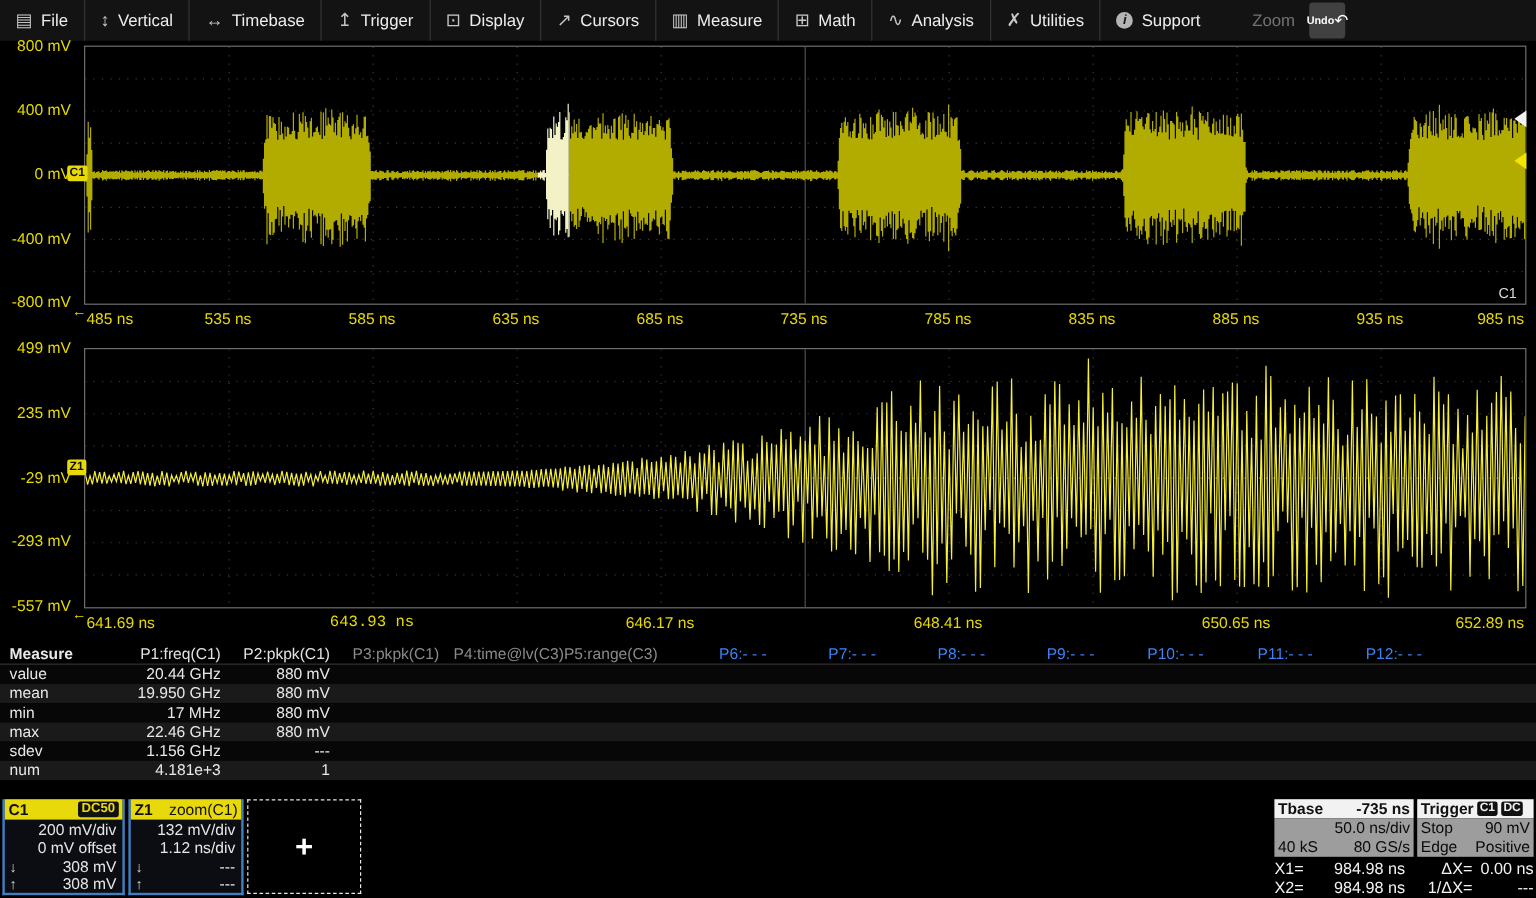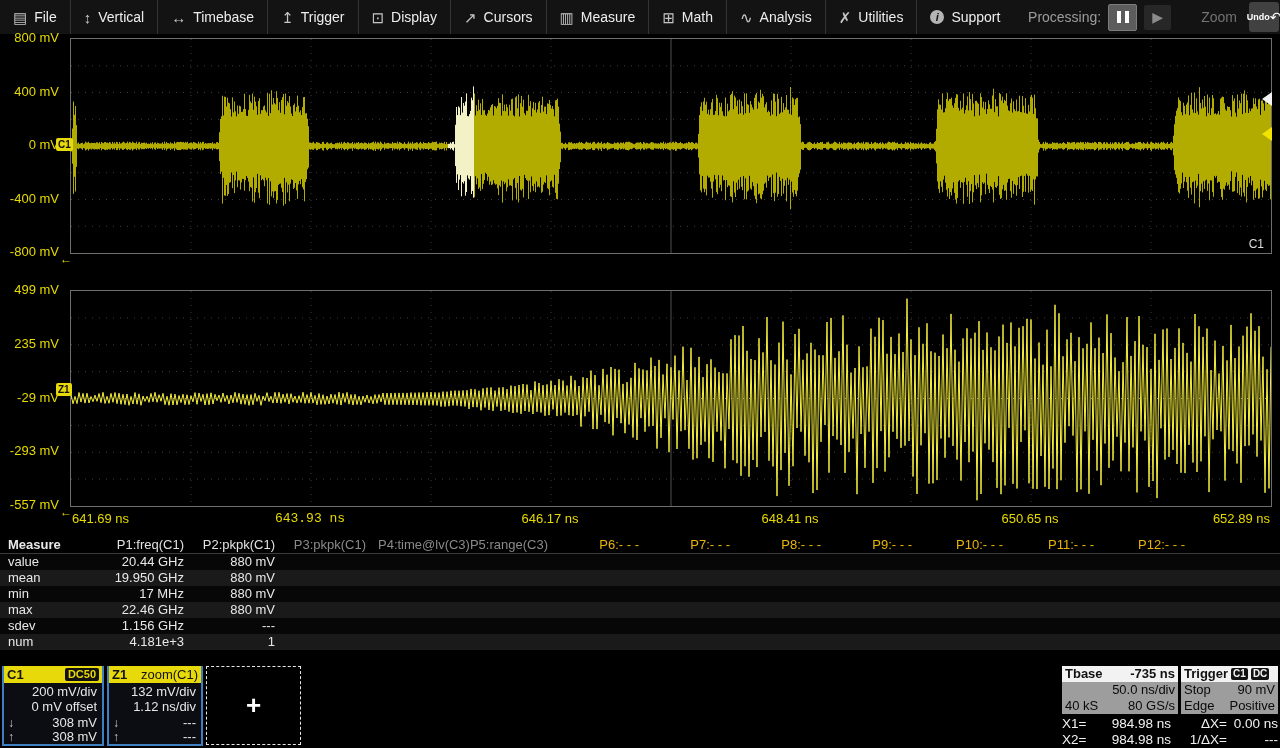--- a/index.html
+++ b/index.html
@@ -51,21 +51,21 @@
 
   
   .measure{position:absolute;left:0;top:536px;width:1280px;height:130px;color:#e8e8e8;font-size:13px;}
   .mrow{display:flex;height:16px;line-height:16px;align-items:center;}
   .mrow.head{font-weight:bold;border-bottom:1px solid #3a3a3a;height:17px;}
   .mrow:not(.head):nth-child(odd){background:#1a1a1a;}
   .mrow:not(.head):nth-child(even){background:#070707;}
   .mcell-label{width:105px;padding-left:8px;box-sizing:border-box;flex:none;}
   .mcell{width:91px;flex:none;text-align:right;padding-right:12px;box-sizing:border-box;white-space:nowrap;}
   .mrow.head .mcell{font-weight:normal;overflow:visible;}
-  .hdr-active{color:#e2e2e2;} .hdr-dimmed{color:#8a8a8a;} .hdr-off{color:#eab308;}
+  .hdr-active{color:#e2e2e2;} .hdr-dimmed{color:#8a8a8a;} .hdr-off{color:#3b82f6;}
   .status-warn{color:#e8d900;font-size:12px;font-weight:bold;}
   .status-ok{color:#2ecc2e;font-size:13px;font-weight:bold;}
 
   
   .bottom{position:absolute;left:0;top:666px;width:1280px;height:82px;background:#000;font-size:13px;}
   .desc-box{position:absolute;top:0;height:80px;box-sizing:border-box;background:#0c0d13;
             border:2px solid #3f7fbf;border-top:none;cursor:pointer;}
   .desc-head{height:17px;line-height:17px;background:#e8d90a;color:#111;font-weight:bold;
              display:flex;align-items:center;padding:0 3px;box-sizing:border-box;}
   .desc-head .src{margin-left:auto;font-weight:normal;}
@@ -140,30 +140,20 @@
         </div>
         <div class="menu-item">
           <span class="mi-icon">✗</span>
           <span>Utilities</span>
         </div>
         <div class="menu-item">
           <span class="mi-icon circle-i">i</span>
           <span>Support</span>
         </div>
       </div>
-    <div class="proc-group">
-      <span>Processing:</span>
-      <div class="btn-pause">
-        <i></i>
-          <i></i>
-      </div>
-      <div class="btn-play">
-        <span>▶</span>
-      </div>
-    </div>
     <span class="zoom-label">Zoom</span>
     <div class="btn-undo">
       <span class="u-txt">Undo</span>
       <span class="u-arrow">↶</span>
     </div>
   </div>
 
   <div class="graph" id="graph1">
     <div class="ylabs" id="g1-ylabs">
         <div class="ylab" style="top: 0px;">800 mV</div>
@@ -180,20 +170,33 @@
           <path d="M0 107H1200" stroke="#8a8a8a" fill="none" stroke-width="1" stroke-dasharray="1 5"></path>
           <path d="M0.5 101.7V112.5M1.5 89.5V124.7M2.5 62.5V154.8M3.5 75.8V137.8M4.5 67.0V152.5M5.5 86.1V127.9M6.5 104.4V109.5M7.5 103.4V110.2M8.5 105.0V109.3M9.5 104.4V109.2M10.5 104.0V109.8M11.5 103.7V110.8M12.5 105.2V109.0M13.5 104.4V109.5M14.5 102.7V111.4M15.5 103.5V110.7M16.5 103.6V110.1M17.5 102.8V111.6M18.5 104.0V110.2M19.5 104.3V109.8M20.5 103.7V110.6M21.5 104.0V109.7M22.5 104.0V110.2M23.5 103.8V110.5M24.5 104.2V110.2M25.5 103.3V110.3M26.5 103.4V110.4M27.5 104.3V110.0M28.5 103.1V110.5M29.5 104.9V109.1M30.5 102.9V111.4M31.5 103.8V110.0M32.5 104.2V110.1M33.5 103.1V110.8M34.5 103.0V111.2M35.5 103.8V110.6M36.5 103.5V110.9M37.5 104.2V110.0M38.5 103.0V110.5M39.5 103.6V110.5M40.5 104.9V109.1M41.5 102.9V110.6M42.5 104.5V109.7M43.5 103.3V110.6M44.5 104.7V109.1M45.5 102.9V111.0M46.5 103.2V111.1M47.5 105.0V109.2M48.5 103.0V111.1M49.5 104.6V109.6M50.5 104.2V109.6M51.5 103.4V110.9M52.5 102.6V110.8M53.5 103.5V110.0M54.5 104.3V109.4M55.5 103.9V110.5M56.5 102.6V111.1M57.5 104.3V110.0M58.5 102.8V110.8M59.5 103.3V110.8M60.5 104.1V109.8M61.5 102.6V111.7M62.5 103.5V110.5M63.5 103.9V110.0M64.5 104.2V109.7M65.5 102.7V111.1M66.5 104.9V109.2M67.5 103.4V110.5M68.5 103.0V110.6M69.5 104.9V109.2M70.5 103.7V110.4M71.5 104.0V109.9M72.5 103.7V110.2M73.5 103.5V110.1M74.5 104.4V109.4M75.5 103.7V109.8M76.5 104.9V109.3M77.5 104.5V109.8M78.5 105.0V109.0M79.5 103.8V109.8M80.5 104.6V109.1M81.5 103.2V110.5M82.5 105.2V108.7M83.5 103.7V110.2M84.5 103.4V110.8M85.5 104.9V108.9M86.5 103.6V110.0M87.5 104.2V109.5M88.5 104.5V109.7M89.5 104.5V109.5M90.5 104.4V109.6M91.5 103.3V111.0M92.5 104.9V109.2M93.5 102.6V110.9M94.5 104.6V109.4M95.5 102.9V111.6M96.5 104.1V110.0M97.5 104.1V109.6M98.5 104.7V109.5M99.5 103.3V111.1M100.5 104.4V109.6M101.5 104.2V110.2M102.5 104.8V109.2M103.5 102.6V111.7M104.5 104.4V109.4M105.5 103.4V110.5M106.5 103.0V111.0M107.5 103.0V111.1M108.5 103.2V111.0M109.5 102.7V111.2M110.5 103.0V110.4M111.5 103.4V110.1M112.5 102.9V110.6M113.5 103.8V110.3M114.5 102.9V110.7M115.5 103.6V110.6M116.5 102.8V110.7M117.5 104.7V109.3M118.5 104.0V109.9M119.5 103.6V110.4M120.5 103.4V110.7M121.5 104.4V109.4M122.5 103.0V110.6M123.5 103.3V110.3M124.5 103.8V110.0M125.5 104.3V109.3M126.5 104.7V109.1M127.5 102.7V111.0M128.5 104.5V109.8M129.5 103.1V111.3M130.5 104.4V109.3M131.5 102.9V111.2M132.5 102.8V110.7M133.5 104.8V109.0M134.5 104.1V109.9M135.5 104.5V109.7M136.5 104.3V110.0M137.5 104.1V109.9M138.5 104.2V109.4M139.5 104.0V109.9M140.5 104.3V109.5M141.5 103.2V111.2M142.5 104.7V109.3M143.5 104.3V109.9M144.5 104.7V109.5M145.5 103.2V110.3M146.5 103.0V110.5M147.5 104.0V110.1M148.5 93.2V122.1M149.5 80.0V135.0M150.5 77.3V132.7M151.5 56.8V164.6M152.5 76.5V138.8M153.5 57.7V156.5M154.5 57.8V156.8M155.5 67.5V146.0M156.5 58.7V156.9M157.5 63.6V155.0M158.5 64.3V143.8M159.5 70.2V143.2M160.5 77.5V133.5M161.5 58.4V149.2M162.5 73.4V136.0M163.5 62.5V154.1M164.5 72.3V141.4M165.5 77.3V132.7M166.5 66.6V148.2M167.5 74.8V141.3M168.5 66.7V141.5M169.5 67.3V150.6M170.5 72.9V143.4M171.5 72.8V139.9M172.5 70.2V140.1M173.5 54.7V151.7M174.5 70.0V141.2M175.5 76.6V137.0M176.5 77.0V138.9M177.5 70.9V142.6M178.5 55.9V152.2M179.5 62.4V148.0M180.5 64.1V148.8M181.5 54.6V162.6M182.5 70.8V138.4M183.5 57.6V163.7M184.5 62.6V153.2M185.5 67.3V149.0M186.5 75.8V134.9M187.5 62.1V153.7M188.5 59.2V159.2M189.5 74.8V136.3M190.5 71.2V141.3M191.5 71.1V140.0M192.5 67.5V141.4M193.5 66.4V147.2M194.5 71.3V138.7M195.5 73.4V141.3M196.5 54.1V164.6M197.5 76.9V139.1M198.5 54.7V165.9M199.5 74.1V142.4M200.5 51.3V157.4M201.5 65.5V152.4M202.5 59.0V159.1M203.5 64.2V152.5M204.5 65.4V152.1M205.5 52.2V164.5M206.5 58.9V161.0M207.5 71.2V145.9M208.5 63.2V144.9M209.5 73.8V144.5M210.5 61.0V148.8M211.5 58.2V153.1M212.5 54.9V166.7M213.5 75.3V138.9M214.5 54.5V164.9M215.5 66.7V143.4M216.5 62.1V153.5M217.5 63.8V145.7M218.5 57.1V162.3M219.5 67.5V144.6M220.5 74.5V140.4M221.5 77.0V141.0M222.5 66.1V150.0M223.5 64.5V148.7M224.5 72.4V144.0M225.5 67.9V151.4M226.5 56.6V159.9M227.5 66.7V145.4M228.5 73.3V141.9M229.5 71.3V145.2M230.5 76.0V140.1M231.5 68.1V148.2M232.5 58.2V150.5M233.5 58.0V162.3M234.5 74.5V143.0M235.5 74.1V140.2M236.5 79.7V130.3M237.5 87.2V128.6M238.5 103.4V110.3M239.5 103.5V110.8M240.5 104.0V110.3M241.5 103.6V110.7M242.5 102.7V110.9M243.5 104.3V109.7M244.5 104.5V109.5M245.5 103.0V111.4M246.5 103.3V111.0M247.5 103.7V109.9M248.5 103.9V110.2M249.5 104.9V109.3M250.5 104.8V109.3M251.5 102.9V111.2M252.5 102.8V111.7M253.5 104.8V109.0M254.5 105.0V108.8M255.5 103.6V110.6M256.5 103.2V111.2M257.5 104.4V110.0M258.5 104.7V109.2M259.5 104.1V109.6M260.5 103.6V110.5M261.5 104.9V109.2M262.5 105.2V108.9M263.5 105.2V108.8M264.5 104.2V110.2M265.5 104.2V109.8M266.5 103.7V110.4M267.5 104.2V109.4M268.5 103.4V110.2M269.5 104.7V109.1M270.5 102.9V110.7M271.5 104.9V109.0M272.5 103.6V110.2M273.5 102.8V111.2M274.5 104.0V110.2M275.5 104.4V109.8M276.5 103.2V111.3M277.5 103.5V110.2M278.5 104.4V109.6M279.5 104.3V109.6M280.5 104.2V109.5M281.5 102.9V111.7M282.5 105.1V108.9M283.5 103.6V109.9M284.5 104.7V109.4M285.5 103.6V110.1M286.5 103.9V110.3M287.5 103.0V110.7M288.5 104.5V109.9M289.5 104.0V109.5M290.5 103.6V110.5M291.5 104.1V109.9M292.5 104.5V109.7M293.5 103.5V110.9M294.5 103.7V110.6M295.5 104.1V110.2M296.5 105.0V109.0M297.5 103.5V110.8M298.5 104.6V109.7M299.5 104.0V110.4M300.5 103.7V110.2M301.5 103.3V110.9M302.5 102.7V111.6M303.5 104.3V110.2M304.5 102.6V112.0M305.5 104.5V109.8M306.5 103.3V110.2M307.5 103.3V110.6M308.5 104.5V109.7M309.5 102.6V111.9M310.5 103.7V110.4M311.5 104.9V109.3M312.5 105.2V108.7M313.5 103.2V110.8M314.5 104.6V109.4M315.5 104.3V109.6M316.5 103.9V109.8M317.5 103.8V109.9M318.5 104.5V109.3M319.5 104.5V109.2M320.5 104.7V109.0M321.5 102.9V111.6M322.5 104.3V109.3M323.5 103.8V110.5M324.5 103.9V109.7M325.5 104.4V109.8M326.5 102.6V110.7M327.5 104.7V109.6M328.5 102.9V111.4M329.5 103.6V110.0M330.5 104.0V109.6M331.5 104.9V109.0M332.5 104.7V109.3M333.5 103.1V110.8M334.5 104.7V109.3M335.5 105.1V109.0M336.5 104.4V109.6M337.5 102.7V111.9M338.5 104.6V109.7M339.5 103.5V110.7M340.5 104.6V109.5M341.5 102.7V111.9M342.5 104.7V109.5M343.5 104.2V109.7M344.5 104.0V110.3M345.5 103.2V110.6M346.5 103.6V110.9M347.5 105.1V108.6M348.5 103.9V110.5M349.5 102.8V111.2M350.5 104.2V109.5M351.5 104.8V109.5M352.5 102.9V110.6M353.5 104.0V109.6M354.5 103.9V110.1M355.5 104.2V110.0M356.5 104.3V109.9M357.5 102.9V111.0M358.5 103.9V109.9M359.5 104.2V109.7M360.5 103.7V109.8M361.5 102.7V111.2M362.5 103.3V111.0M363.5 103.0V111.3M364.5 102.9V111.5M365.5 102.6V111.3M366.5 104.7V109.1M367.5 105.1V108.7M368.5 103.7V110.5M369.5 104.1V109.9M370.5 103.5V110.4M371.5 104.1V110.0M372.5 104.4V109.3M373.5 102.8V111.5M374.5 105.1V109.0M375.5 103.0V111.4M376.5 104.9V108.9M403.5 54.5V158.2M404.5 76.4V137.2M405.5 66.2V145.4M406.5 72.1V139.3M407.5 60.6V150.0M408.5 70.8V148.5M409.5 64.3V151.9M410.5 76.0V135.0M411.5 59.9V150.1M412.5 71.4V144.8M413.5 70.9V141.0M414.5 75.7V133.8M415.5 76.8V135.1M416.5 74.5V141.8M417.5 70.9V137.8M418.5 71.5V145.7M419.5 68.3V142.5M420.5 66.0V146.1M421.5 65.1V145.4M422.5 76.5V141.3M423.5 67.0V144.3M424.5 67.7V145.7M425.5 69.3V145.2M426.5 66.9V149.4M427.5 59.1V156.0M428.5 63.9V146.3M429.5 64.0V147.8M430.5 76.6V141.6M431.5 55.3V163.6M432.5 71.9V142.5M433.5 65.6V145.2M434.5 72.2V143.6M435.5 65.2V152.3M436.5 68.4V148.3M437.5 76.6V140.3M438.5 65.7V146.6M439.5 71.6V146.3M440.5 60.2V146.9M441.5 59.7V161.4M442.5 76.3V140.4M443.5 77.3V138.9M444.5 58.4V148.9M445.5 57.2V160.6M446.5 69.3V144.0M447.5 55.3V163.4M448.5 77.4V137.0M449.5 64.2V150.7M450.5 56.9V151.7M451.5 67.7V149.8M452.5 60.7V158.4M453.5 74.2V135.8M454.5 76.2V139.0M455.5 71.6V140.9M456.5 71.9V141.8M457.5 55.8V160.1M458.5 66.9V141.7M459.5 62.1V153.3M460.5 77.3V137.5M461.5 69.2V147.1M462.5 62.9V151.8M463.5 70.9V144.8M464.5 63.8V153.2M465.5 73.5V142.5M466.5 70.4V148.1M467.5 63.5V147.3M468.5 62.0V148.5M469.5 73.8V138.4M470.5 66.0V153.8M471.5 57.7V152.7M472.5 72.6V145.6M473.5 67.7V143.1M474.5 67.6V144.1M475.5 75.0V136.4M476.5 64.4V149.2M477.5 64.8V150.2M478.5 61.0V156.4M479.5 65.9V142.5M480.5 69.5V141.5M481.5 67.0V147.7M482.5 70.2V148.7M483.5 77.3V135.8M484.5 61.4V153.8M485.5 61.0V159.9M486.5 59.6V160.3M487.5 67.6V144.7M488.5 84.6V130.0M489.5 92.6V123.2M490.5 103.9V109.7M491.5 103.8V110.3M492.5 105.0V108.7M493.5 104.8V109.5M494.5 103.6V110.9M495.5 104.8V109.2M496.5 105.2V108.6M497.5 103.3V111.2M498.5 103.2V111.0M499.5 103.7V110.5M500.5 103.1V110.7M501.5 104.4V109.9M502.5 104.5V109.8M503.5 104.0V110.0M504.5 104.7V109.6M505.5 103.9V110.0M506.5 104.3V109.4M507.5 103.7V110.3M508.5 102.8V110.7M509.5 103.9V110.3M510.5 103.1V110.9M511.5 104.0V110.4M512.5 104.6V109.5M513.5 104.8V109.5M514.5 103.6V110.0M515.5 102.7V111.0M516.5 103.5V110.5M517.5 103.7V110.5M518.5 104.1V110.3M519.5 103.4V110.2M520.5 105.0V108.9M521.5 103.6V110.9M522.5 102.8V111.2M523.5 102.8V111.1M524.5 104.5V109.5M525.5 104.7V109.3M526.5 103.7V109.9M527.5 103.1V111.4M528.5 104.2V109.5M529.5 104.1V110.2M530.5 102.6V112.0M531.5 105.1V108.7M532.5 104.3V109.8M533.5 103.9V110.0M534.5 104.7V109.1M535.5 104.2V109.6M536.5 103.0V111.3M537.5 103.7V110.3M538.5 104.1V110.3M539.5 104.6V109.7M540.5 104.7V109.5M541.5 105.0V109.3M542.5 104.7V108.9M543.5 103.4V110.5M544.5 104.2V110.2M545.5 104.2V110.2M546.5 103.4V111.1M547.5 103.7V110.7M548.5 104.8V109.2M549.5 103.5V110.6M550.5 103.7V110.1M551.5 104.2V109.6M552.5 103.2V110.3M553.5 104.7V109.6M554.5 103.2V110.8M555.5 102.8V110.9M556.5 103.1V111.1M557.5 102.7V111.4M558.5 102.8V110.7M559.5 103.5V109.9M560.5 103.8V110.3M561.5 104.3V109.6M562.5 104.9V108.9M563.5 105.2V108.8M564.5 104.3V110.1M565.5 103.7V110.6M566.5 103.5V110.4M567.5 103.6V110.2M568.5 103.6V110.0M569.5 103.0V111.4M570.5 104.3V109.9M571.5 105.1V109.2M572.5 102.9V110.7M573.5 103.6V110.7M574.5 104.6V109.4M575.5 103.8V110.4M576.5 104.1V109.5M577.5 104.7V109.4M578.5 104.5V109.2M579.5 103.7V110.2M580.5 103.0V110.6M581.5 103.4V110.7M582.5 103.6V110.8M583.5 104.5V109.2M584.5 104.2V109.5M585.5 104.4V109.7M586.5 104.6V109.6M587.5 104.2V110.1M588.5 104.9V109.3M589.5 103.4V110.4M590.5 103.8V109.9M591.5 104.2V109.7M592.5 102.6V111.1M593.5 104.8V109.3M594.5 103.6V110.1M595.5 104.7V109.5M596.5 103.8V110.3M597.5 104.0V110.4M598.5 103.3V111.2M599.5 103.3V111.3M600.5 104.2V109.9M601.5 103.2V110.3M602.5 102.6V111.1M603.5 104.0V110.2M604.5 102.6V112.0M605.5 103.0V111.6M606.5 104.1V109.8M607.5 104.1V109.9M608.5 103.9V110.2M609.5 102.9V110.7M610.5 104.2V110.0M611.5 104.2V109.4M612.5 105.1V109.1M613.5 104.4V109.5M614.5 104.3V110.1M615.5 103.7V110.7M616.5 104.3V109.5M617.5 102.8V111.0M618.5 103.2V110.7M619.5 104.0V110.0M620.5 103.0V111.3M621.5 103.2V110.4M622.5 104.0V109.6M623.5 104.9V109.3M624.5 103.8V110.3M625.5 103.6V110.5M626.5 104.5V109.8M627.5 94.9V118.6M628.5 76.0V135.3M629.5 67.6V151.3M630.5 63.3V153.4M631.5 71.9V137.0M632.5 62.5V149.6M633.5 58.8V153.2M634.5 65.7V150.2M635.5 62.7V156.4M636.5 74.8V136.7M637.5 70.6V138.7M638.5 75.8V138.5M639.5 70.2V142.7M640.5 63.4V149.6M641.5 59.9V158.7M642.5 75.9V142.6M643.5 75.7V135.9M644.5 72.0V140.4M645.5 55.8V153.1M646.5 59.1V155.2M647.5 76.3V136.2M648.5 63.7V148.8M649.5 67.8V145.8M650.5 63.8V152.2M651.5 72.3V136.5M652.5 76.5V141.5M653.5 77.3V141.0M654.5 58.5V161.2M655.5 77.1V141.1M656.5 64.7V148.2M657.5 72.4V146.3M658.5 71.1V146.9M659.5 56.0V157.4M660.5 54.7V157.9M661.5 52.2V163.4M662.5 70.2V142.3M663.5 56.6V153.6M664.5 58.5V158.1M665.5 67.2V143.7M666.5 61.4V151.0M667.5 75.2V140.7M668.5 60.4V149.7M669.5 74.2V138.1M670.5 62.2V147.8M671.5 67.2V151.2M672.5 75.7V137.0M673.5 54.3V160.2M674.5 74.2V139.3M675.5 54.3V160.5M676.5 65.2V152.6M677.5 65.8V151.5M678.5 73.8V136.8M679.5 62.0V149.5M680.5 65.5V150.7M681.5 68.4V143.2M682.5 70.6V147.2M683.5 58.8V156.7M684.5 55.7V160.2M685.5 53.9V164.2M686.5 69.7V144.6M687.5 62.5V155.4M688.5 63.8V154.6M689.5 50.8V159.3M690.5 58.6V160.4M691.5 54.7V155.3M692.5 57.2V151.7M693.5 68.4V144.8M694.5 65.3V143.6M695.5 63.2V148.7M696.5 73.2V136.6M697.5 71.6V142.0M698.5 72.9V138.6M699.5 76.7V138.2M700.5 61.4V158.1M701.5 75.3V135.6M702.5 54.4V154.2M703.5 54.9V162.1M704.5 62.7V153.7M705.5 77.2V133.6M706.5 54.8V157.7M707.5 59.8V155.0M708.5 74.9V137.8M709.5 73.6V141.8M710.5 57.8V157.1M711.5 73.3V139.7M712.5 64.1V154.7M713.5 70.8V146.8M714.5 68.3V141.3M715.5 56.0V162.4M716.5 70.6V138.8M717.5 70.9V145.8M718.5 74.7V140.6M719.5 48.0V170.3M720.5 75.8V142.5M721.5 58.4V153.5M722.5 59.7V157.8M723.5 65.9V151.0M724.5 60.3V154.9M725.5 59.1V157.3M726.5 58.8V151.6M727.5 78.3V138.2M728.5 77.4V134.2M729.5 85.1V130.7M730.5 103.4V110.2M731.5 102.6V110.9M732.5 103.1V111.0M733.5 105.0V109.0M734.5 105.2V108.7M735.5 104.8V109.2M736.5 103.6V110.5M737.5 103.2V111.2M738.5 102.8V111.4M739.5 103.3V111.0M740.5 104.0V110.0M741.5 105.0V109.0M742.5 104.7V109.0M743.5 103.4V110.1M744.5 105.0V109.2M745.5 104.6V109.4M746.5 103.2V110.8M747.5 104.1V110.1M748.5 104.0V110.1M749.5 103.0V110.7M750.5 103.3V110.5M751.5 102.9V110.8M752.5 104.9V109.0M753.5 104.7V109.0M754.5 105.0V108.9M755.5 103.3V110.3M756.5 103.3V110.5M757.5 102.7V110.8M758.5 104.5V109.6M759.5 105.1V109.0M760.5 104.6V109.1M761.5 104.6V109.6M762.5 103.7V110.8M763.5 102.7V111.1M764.5 103.0V111.3M765.5 103.7V110.4M766.5 104.5V109.5M767.5 104.8V109.2M768.5 102.8V111.0M769.5 105.2V108.7M770.5 103.8V110.2M771.5 104.8V109.2M772.5 103.4V110.9M773.5 103.7V110.1M774.5 103.9V110.4M775.5 104.5V109.4M776.5 103.8V110.7M777.5 103.2V111.4M778.5 103.6V109.9M779.5 103.7V110.2M780.5 103.9V110.3M781.5 105.2V109.1M782.5 104.7V109.6M783.5 103.5V110.8M784.5 105.0V109.0M785.5 104.0V110.1M786.5 103.4V110.8M787.5 102.8V110.9M788.5 104.0V109.6M789.5 104.4V109.3M790.5 103.5V110.9M791.5 104.5V109.7M792.5 102.7V111.3M793.5 104.9V109.4M794.5 103.4V110.6M795.5 103.2V111.4M796.5 103.5V110.1M797.5 103.4V110.8M798.5 105.0V109.3M799.5 105.0V109.2M800.5 103.0V110.5M801.5 104.8V109.3M802.5 104.3V109.4M803.5 103.4V110.6M804.5 102.9V111.6M805.5 104.2V109.8M806.5 103.9V109.7M807.5 104.8V109.5M808.5 103.9V109.9M809.5 103.3V110.2M810.5 104.9V108.8M811.5 103.3V110.5M812.5 104.4V109.8M813.5 105.2V109.0M814.5 104.2V109.8M815.5 104.6V109.4M816.5 103.6V110.4M817.5 102.6V111.0M818.5 103.0V110.7M819.5 103.6V110.0M820.5 103.8V110.5M821.5 102.9V111.6M822.5 103.3V110.6M823.5 102.7V111.4M824.5 103.9V110.2M825.5 104.1V109.5M826.5 103.4V111.1M827.5 104.9V109.0M828.5 104.9V109.1M829.5 104.7V109.7M830.5 103.6V110.8M831.5 104.9V109.3M832.5 105.1V109.0M833.5 104.7V109.2M834.5 102.9V110.6M835.5 104.3V110.0M836.5 103.5V110.6M837.5 103.6V109.9M838.5 105.0V109.2M839.5 102.8V111.6M840.5 104.1V109.8M841.5 104.2V110.1M842.5 103.6V110.6M843.5 104.8V109.5M844.5 104.2V110.1M845.5 104.4V109.9M846.5 104.9V109.2M847.5 103.6V109.9M848.5 105.2V108.9M849.5 104.3V109.6M850.5 103.3V111.0M851.5 104.5V109.5M852.5 104.7V109.1M853.5 104.2V110.1M854.5 104.8V109.5M855.5 104.4V109.4M856.5 105.1V109.1M857.5 105.1V109.0M858.5 103.7V110.4M859.5 103.2V110.9M860.5 104.6V109.4M861.5 104.7V109.6M862.5 104.6V109.7M863.5 103.1V110.9M864.5 102.0V112.4M865.5 89.8V124.4M866.5 70.4V142.5M867.5 60.3V149.9M868.5 65.5V153.9M869.5 65.8V142.4M870.5 70.5V147.7M871.5 54.3V153.2M872.5 73.5V140.6M873.5 73.2V136.7M874.5 69.2V143.7M875.5 59.9V150.8M876.5 53.8V157.5M877.5 61.9V149.2M878.5 59.9V160.1M879.5 60.1V153.0M880.5 58.6V156.5M881.5 66.4V149.5M882.5 68.8V143.3M883.5 64.2V153.8M884.5 58.8V160.6M885.5 55.2V164.6M886.5 55.5V159.0M887.5 68.8V142.5M888.5 71.7V141.1M889.5 61.8V148.9M890.5 70.4V143.0M891.5 68.6V143.7M892.5 54.4V164.8M893.5 74.5V142.9M894.5 71.0V138.8M895.5 66.4V145.8M896.5 57.4V157.9M897.5 71.4V142.2M898.5 53.0V165.0M899.5 60.2V152.2M900.5 71.3V145.0M901.5 54.8V163.4M902.5 64.5V153.3M903.5 77.3V136.1M904.5 61.9V146.3M905.5 61.8V150.1M906.5 63.6V144.2M907.5 64.8V148.4M908.5 76.5V135.7M909.5 54.3V163.3M910.5 58.0V156.3M911.5 68.5V143.3M912.5 62.6V144.8M913.5 70.3V143.7M914.5 63.0V155.2M915.5 74.9V134.7M916.5 70.0V145.8M917.5 61.4V150.2M918.5 65.4V154.1M919.5 69.8V146.9M920.5 69.7V148.0M921.5 56.5V150.5M922.5 49.7V163.4M923.5 73.2V143.1M924.5 60.1V148.2M925.5 67.3V148.8M926.5 67.3V146.9M927.5 77.4V137.1M928.5 53.9V155.9M929.5 55.1V160.0M930.5 61.5V159.1M931.5 57.6V150.4M932.5 64.1V145.9M933.5 60.8V151.9M934.5 62.0V151.4M935.5 54.3V160.8M936.5 66.7V143.6M937.5 71.3V140.1M938.5 72.1V139.7M939.5 64.2V152.2M940.5 59.5V158.7M941.5 73.6V142.0M942.5 62.3V154.8M943.5 70.2V145.1M944.5 72.1V146.4M945.5 60.5V156.7M946.5 72.5V146.1M947.5 72.0V138.1M948.5 56.7V150.0M949.5 73.0V137.1M950.5 73.3V136.6M951.5 57.0V158.0M952.5 66.7V152.8M953.5 73.8V136.9M954.5 59.1V152.8M955.5 74.4V134.8M956.5 74.8V136.7M957.5 65.8V153.7M958.5 72.4V136.8M959.5 57.7V152.8M960.5 55.8V150.7M961.5 58.6V152.0M962.5 74.9V140.4M963.5 55.5V165.7M964.5 69.2V140.4M965.5 79.3V137.4M966.5 79.4V137.5M967.5 100.6V113.6M968.5 103.0V110.4M969.5 104.9V108.8M970.5 105.2V108.9M971.5 104.6V109.2M972.5 103.0V111.6M973.5 104.8V109.4M974.5 102.7V111.5M975.5 103.8V110.3M976.5 103.6V109.9M977.5 105.1V109.0M978.5 104.6V109.6M979.5 104.7V109.6M980.5 104.7V109.1M981.5 103.1V111.0M982.5 103.9V110.0M983.5 103.6V110.4M984.5 104.2V110.1M985.5 103.7V110.5M986.5 103.6V110.6M987.5 104.8V109.4M988.5 104.4V109.6M989.5 104.2V109.6M990.5 104.8V109.3M991.5 104.0V110.2M992.5 103.0V110.8M993.5 104.0V110.2M994.5 104.7V109.1M995.5 105.0V108.8M996.5 102.8V111.4M997.5 103.3V110.2M998.5 103.3V110.5M999.5 104.2V110.1M1000.5 103.5V110.0M1001.5 103.3V110.2M1002.5 103.1V111.1M1003.5 102.9V110.5M1004.5 104.7V109.4M1005.5 103.5V110.6M1006.5 103.4V110.1M1007.5 103.3V111.1M1008.5 103.9V109.7M1009.5 102.7V110.7M1010.5 103.4V110.5M1011.5 103.3V110.8M1012.5 103.1V111.2M1013.5 105.0V109.2M1014.5 102.9V110.8M1015.5 104.2V109.9M1016.5 102.9V110.6M1017.5 103.5V110.1M1018.5 103.8V110.1M1019.5 103.9V110.5M1020.5 104.1V110.2M1021.5 103.4V110.2M1022.5 104.1V110.2M1023.5 102.8V111.4M1024.5 103.1V111.0M1025.5 103.8V109.9M1026.5 105.0V108.8M1027.5 103.0V111.5M1028.5 102.9V110.7M1029.5 103.1V110.4M1030.5 103.9V110.5M1031.5 105.1V109.0M1032.5 103.5V110.8M1033.5 103.1V110.6M1034.5 104.9V108.9M1035.5 103.3V110.9M1036.5 103.6V110.5M1037.5 104.9V109.3M1038.5 104.8V109.3M1039.5 103.3V111.2M1040.5 105.1V109.1M1041.5 103.6V110.2M1042.5 104.8V109.3M1043.5 103.5V110.6M1044.5 103.0V111.2M1045.5 103.4V110.1M1046.5 104.9V109.0M1047.5 103.2V110.3M1048.5 103.6V110.7M1049.5 105.0V108.9M1050.5 104.2V110.0M1051.5 102.8V111.7M1052.5 105.0V109.0M1053.5 104.1V109.7M1054.5 103.7V110.3M1055.5 102.9V111.0M1056.5 103.1V111.2M1057.5 102.9V111.1M1058.5 104.5V109.8M1059.5 105.2V108.7M1060.5 104.8V108.9M1061.5 104.3V109.9M1062.5 104.8V109.5M1063.5 104.8V109.3M1064.5 103.4V110.7M1065.5 103.9V109.9M1066.5 103.7V110.1M1067.5 102.9V110.6M1068.5 103.0V110.5M1069.5 102.9V111.6M1070.5 104.1V110.2M1071.5 104.6V109.6M1072.5 103.1V111.0M1073.5 104.1V109.7M1074.5 104.9V108.9M1075.5 104.4V109.5M1076.5 102.8V111.1M1077.5 104.6V109.4M1078.5 105.1V109.0M1079.5 103.2V111.1M1080.5 102.6V111.9M1081.5 103.7V109.8M1082.5 104.0V109.8M1083.5 104.9V109.4M1084.5 103.5V110.5M1085.5 103.7V110.0M1086.5 104.3V109.5M1087.5 103.5V110.8M1088.5 105.0V108.8M1089.5 103.7V110.2M1090.5 102.9V110.9M1091.5 103.7V110.3M1092.5 102.7V110.7M1093.5 103.8V110.7M1094.5 104.7V109.3M1095.5 104.3V110.1M1096.5 102.9V110.7M1097.5 104.9V109.1M1098.5 104.9V109.2M1099.5 103.6V110.8M1100.5 102.8V111.3M1101.5 104.1V109.5M1102.5 96.7V116.4M1103.5 85.2V131.1M1104.5 76.9V135.4M1105.5 71.7V138.9M1106.5 69.1V145.0M1107.5 58.4V153.2M1108.5 60.8V154.5M1109.5 62.1V149.8M1110.5 73.2V144.4M1111.5 76.3V133.7M1112.5 63.7V149.0M1113.5 66.8V142.6M1114.5 75.2V138.0M1115.5 65.5V143.3M1116.5 63.4V151.7M1117.5 56.4V158.9M1118.5 76.2V137.9M1119.5 65.9V148.7M1120.5 54.0V155.6M1121.5 70.4V143.2M1122.5 73.7V142.6M1123.5 53.4V164.4M1124.5 74.1V141.6M1125.5 59.3V149.1M1126.5 72.3V146.7M1127.5 75.6V134.9M1128.5 48.2V168.3M1129.5 64.0V152.2M1130.5 69.6V144.7M1131.5 60.6V153.4M1132.5 68.8V142.3M1133.5 57.0V149.9M1134.5 67.6V141.6M1135.5 77.2V140.6M1136.5 55.5V151.8M1137.5 74.1V144.5M1138.5 58.5V161.3M1139.5 76.1V141.3M1140.5 69.2V141.6M1141.5 56.0V153.1M1142.5 59.2V157.8M1143.5 74.9V136.9M1144.5 74.2V138.8M1145.5 75.6V136.9M1146.5 74.5V143.8M1147.5 72.0V142.7M1148.5 75.7V142.9M1149.5 59.7V150.0M1150.5 58.6V158.0M1151.5 57.6V160.8M1152.5 58.0V149.7M1153.5 64.2V150.7M1154.5 70.5V146.6M1155.5 71.8V143.5M1156.5 67.3V146.9M1157.5 68.0V145.6M1158.5 67.8V150.7M1159.5 71.2V142.0M1160.5 77.5V132.3M1161.5 56.1V152.7M1162.5 61.8V152.7M1163.5 59.3V152.1M1164.5 73.6V137.9M1165.5 77.6V133.5M1166.5 55.5V154.1M1167.5 69.5V142.1M1168.5 61.4V155.9M1169.5 64.2V148.5M1170.5 54.6V157.6M1171.5 75.1V135.9M1172.5 54.7V153.6M1173.5 51.4V157.5M1174.5 73.8V141.0M1175.5 55.6V163.4M1176.5 61.3V148.0M1177.5 74.0V138.6M1178.5 69.6V144.1M1179.5 72.2V137.0M1180.5 69.6V146.4M1181.5 69.3V141.8M1182.5 59.1V160.7M1183.5 65.0V151.9M1184.5 59.3V158.8M1185.5 67.5V150.5M1186.5 70.1V149.3M1187.5 60.4V159.8M1188.5 59.7V159.4M1189.5 75.9V140.7M1190.5 61.5V147.5M1191.5 61.5V158.5M1192.5 64.3V151.3M1193.5 71.6V141.8M1194.5 57.9V150.6M1195.5 58.3V152.1M1196.5 65.1V145.2M1197.5 60.0V147.0M1198.5 63.7V146.4M1199.5 56.7V160.4" stroke="#b2ac00" fill="none" stroke-width="1"></path>
           <path d="M377.5 104.8V109.2M378.5 104.7V109.0M379.5 103.3V110.4M380.5 104.5V109.1M381.5 102.9V110.8M382.5 102.7V111.7M383.5 105.1V108.7M384.5 85.8V127.1M385.5 68.0V143.8M386.5 76.1V135.4M387.5 67.4V151.0M388.5 68.5V140.6M389.5 76.1V136.1M390.5 58.0V157.3M391.5 73.6V143.2M392.5 64.0V144.6M393.5 66.7V142.3M394.5 62.6V156.7M395.5 54.4V153.0M396.5 77.0V136.4M397.5 77.3V139.4M398.5 75.1V140.7M399.5 71.9V137.1M400.5 58.7V155.0M401.5 61.2V151.9M402.5 47.4V158.7" stroke="#f2f2c6" fill="none" stroke-width="1"></path>
         </svg>
       <div class="ch-badge" style="top:99px;">C1</div>
       <div class="tri tri-white"></div>
       <div class="tri tri-yellow"></div>
       <div class="corner-ch">C1</div>
     </div>
     <span class="pan-arrow">←</span>
+    <div class="xlabs" id="g1-xlabs">
+        <div class="xlab" style="left: 2px;">485 ns</div>
+        <div class="xlab" style="left: 120px; transform: translateX(-50%);">535 ns</div>
+        <div class="xlab" style="left: 240px; transform: translateX(-50%);">585 ns</div>
+        <div class="xlab" style="left: 360px; transform: translateX(-50%);">635 ns</div>
+        <div class="xlab" style="left: 480px; transform: translateX(-50%);">685 ns</div>
+        <div class="xlab" style="left: 600px; transform: translateX(-50%);">735 ns</div>
+        <div class="xlab" style="left: 720px; transform: translateX(-50%);">785 ns</div>
+        <div class="xlab" style="left: 840px; transform: translateX(-50%);">835 ns</div>
+        <div class="xlab" style="left: 960px; transform: translateX(-50%);">885 ns</div>
+        <div class="xlab" style="left: 1080px; transform: translateX(-50%);">935 ns</div>
+        <div class="xlab" style="left: 1200px; transform: translateX(-100%);">985 ns</div>
+      </div>
   </div>
 
   <div class="graph" id="graph2">
     <div class="ylabs" id="g2-ylabs">
         <div class="ylab" style="top: 0px;">499 mV</div>
         <div class="ylab" style="top: 53.75px;">235 mV</div>
         <div class="ylab" style="top: 107.5px;">-29 mV</div>
         <div class="ylab" style="top: 161.25px;">-293 mV</div>
         <div class="ylab" style="top: 215px;">-557 mV</div>
       </div>

